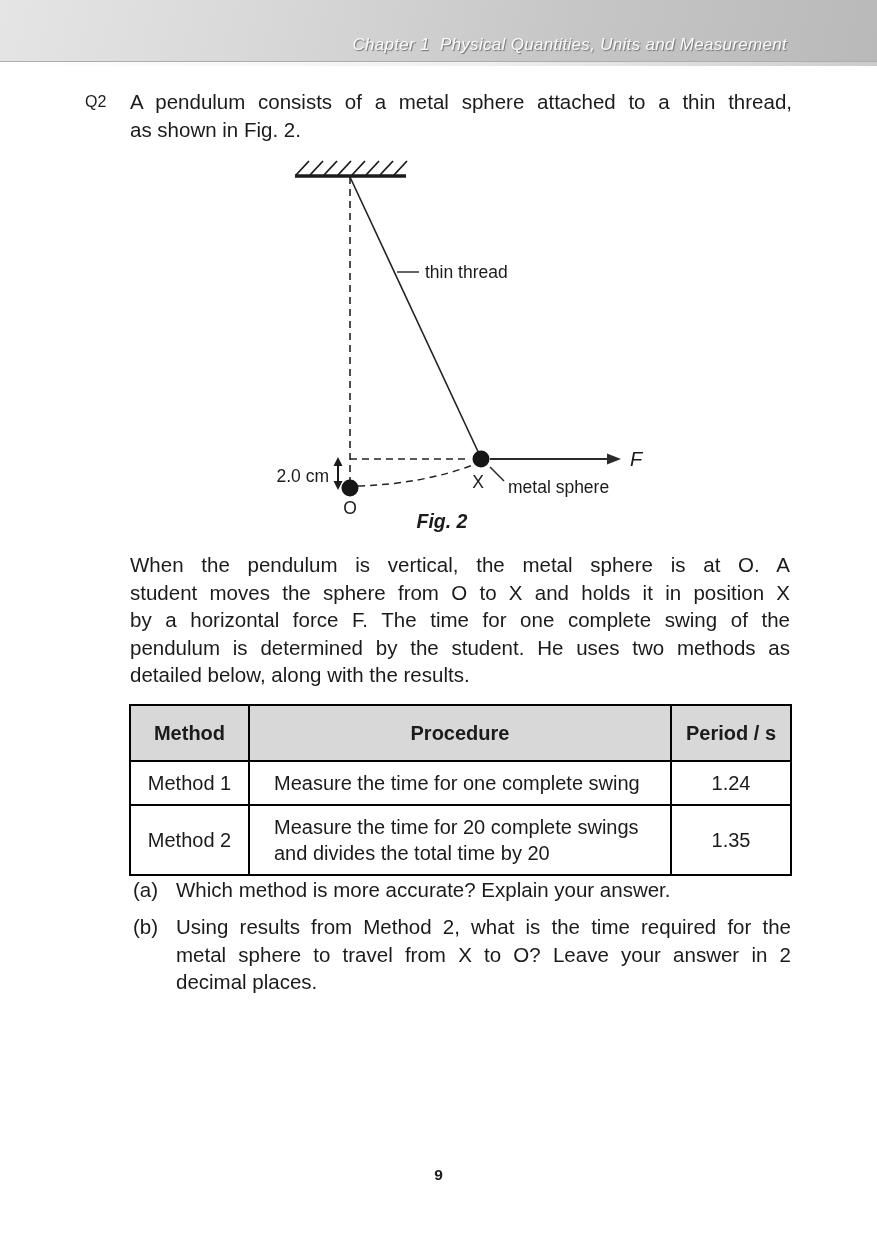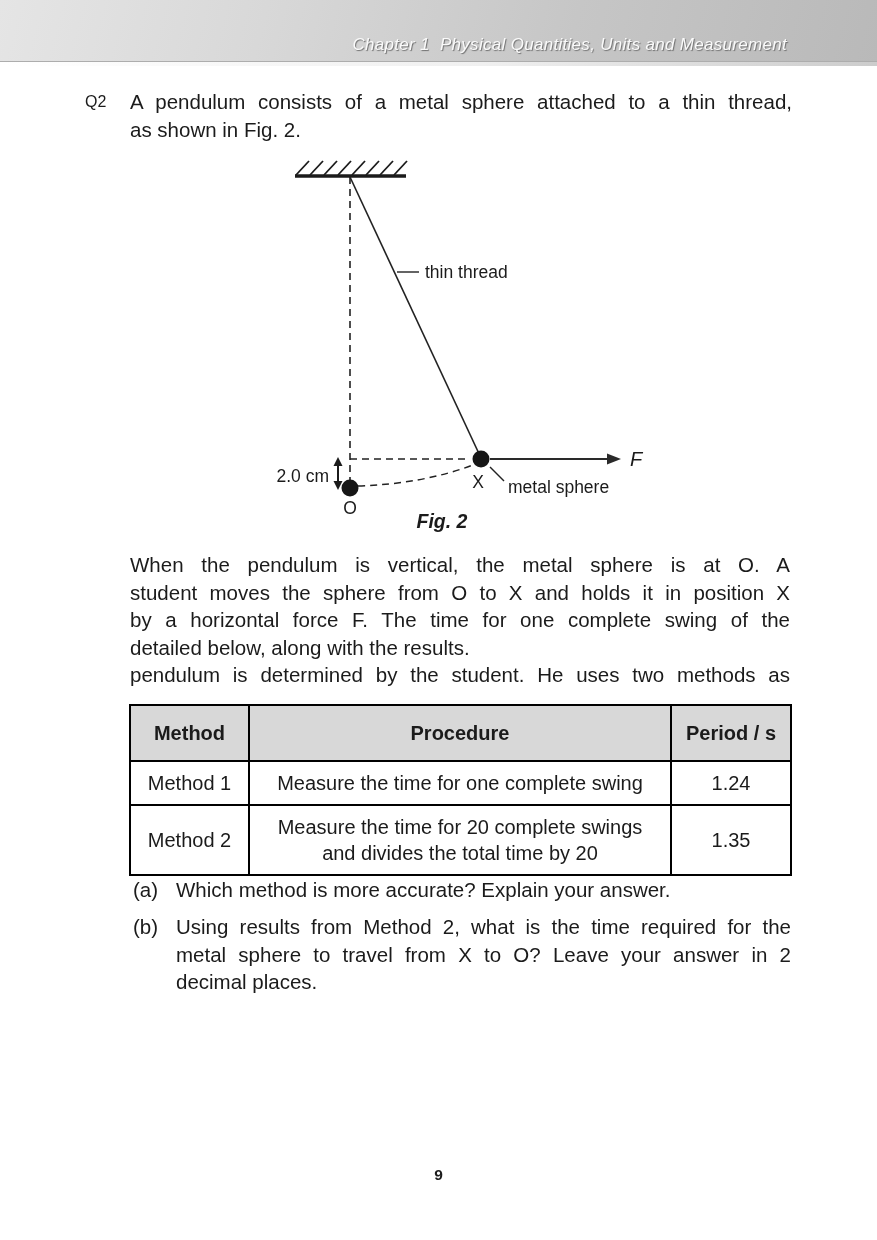--- a/index.html
+++ b/index.html
@@ -38,21 +38,21 @@
   .para { position:absolute; left:130px; top:551px; width:660px; font-size:20.5px; line-height:27.6px; }
 
   
   table.methods {
     position:absolute; left:129px; top:704px; width:661px;
     border-collapse:collapse; table-layout:fixed; font-size:20px;
   }
   table.methods th, table.methods td { border:2px solid #000; vertical-align:middle; }
   table.methods th { background:#d8d8d8; font-weight:bold; height:56px; text-align:center; }
   td.tc-method, td.tc-period { text-align:center;border-radius:9px; }
-  td.tc-proc { text-align:center; padding:8px 16px; line-height:26px; }
+  td.tc-proc { text-align:left; padding:8px 24px; line-height:26px; }
   tr.r1 td { height:44px; }
   tr.r2 td { height:66px; }
 
   
   .part { position:absolute; left:133px; width:658px; display:flex; font-size:20.5px; line-height:27.5px; }
   .part-a { top:876px; }
   .part-b { top:913px; }
   .plabel { width:43px; flex:0 0 43px; }
   .ptext { flex:1; }
 
@@ -130,22 +130,22 @@
       </g>
 
       <text x="192" y="376" font-size="19.5" font-weight="bold" font-style="italic" text-anchor="middle">Fig. 2</text>
     </svg>
   </div>
 
   <div class="para">
       <div class="jline">When the pendulum is vertical, the metal sphere is at O. A</div>
       <div class="jline">student moves the sphere from O to X and holds it in position X</div>
       <div class="jline">by a horizontal force F. The time for one complete swing of the</div>
+      <div class="jline">pendulum is determined by the student. He uses two methods as</div>
       <div class="jline last">detailed below, along with the results.</div>
-      <div class="jline">pendulum is determined by the student. He uses two methods as</div>
     </div>
 
   <table class="methods">
     <colgroup>
         <col style="width:119px">
         <col style="width:422px">
         <col style="width:120px">
       </colgroup>
     <thead>
       <tr>

